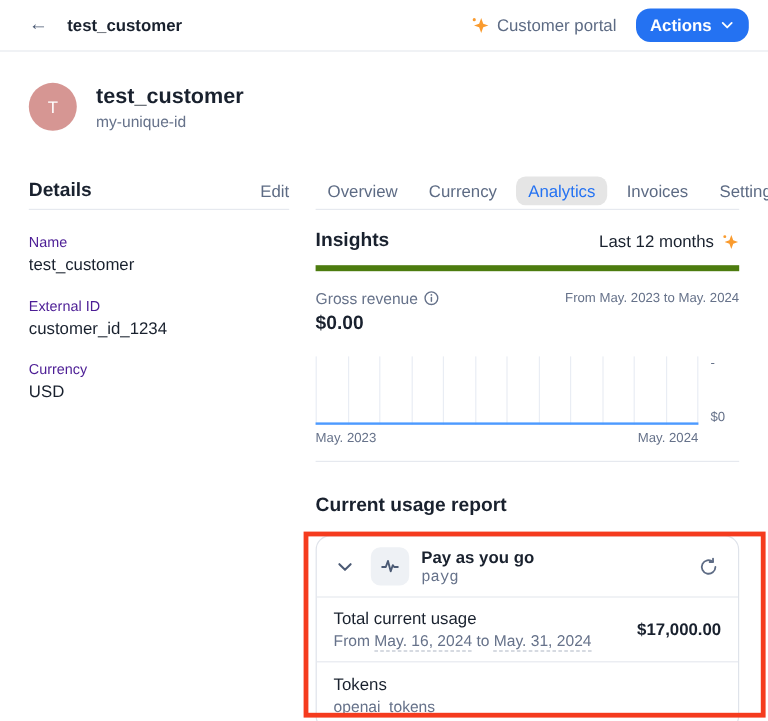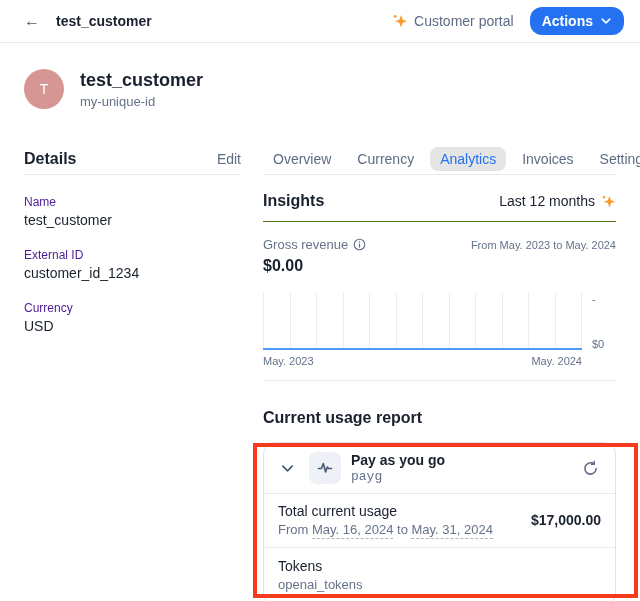--- a/index.html
+++ b/index.html
@@ -49,21 +49,21 @@
   
   .tabs { display:flex; align-items:center; gap:6px; height:32px; border-bottom:1px solid #e6e9ef; }
   .tab {
     font-size:14px; color:#5d6b84; padding:4px 10px; border-radius:8px;
     cursor:pointer; white-space:nowrap;
   }
   .tab.active { background:#e5e5e5; color:var(--accent,#2472f2); }
   
   .insights-header {
     display:flex; justify-content:space-between; align-items:center;
-    padding:17px 0 11px; border-bottom:1px solid #4d7c0f;
+    padding:17px 0 11px; border-bottom:5px solid #4d7c0f;
   }
   .period-select { display:flex; align-items:center; gap:6px; font-size:14px; color:#19212e; cursor:pointer; }
   .metric-row { display:flex; justify-content:space-between; align-items:center; margin-top:15px; }
   .metric-label { display:flex; align-items:center; gap:5px; font-size:13px; color:#66728a; }
   .metric-range { font-size:11px; color:#66728a; }
   .metric-amount { font-size:16px; font-weight:bold; margin-top:5px; }
   
   .chart-row { display:flex; margin-top:18px; }
   .chart-main { flex:1; min-width:0; }
   .chart-grid { position:relative; height:57px; display:flex; justify-content:space-between; }

